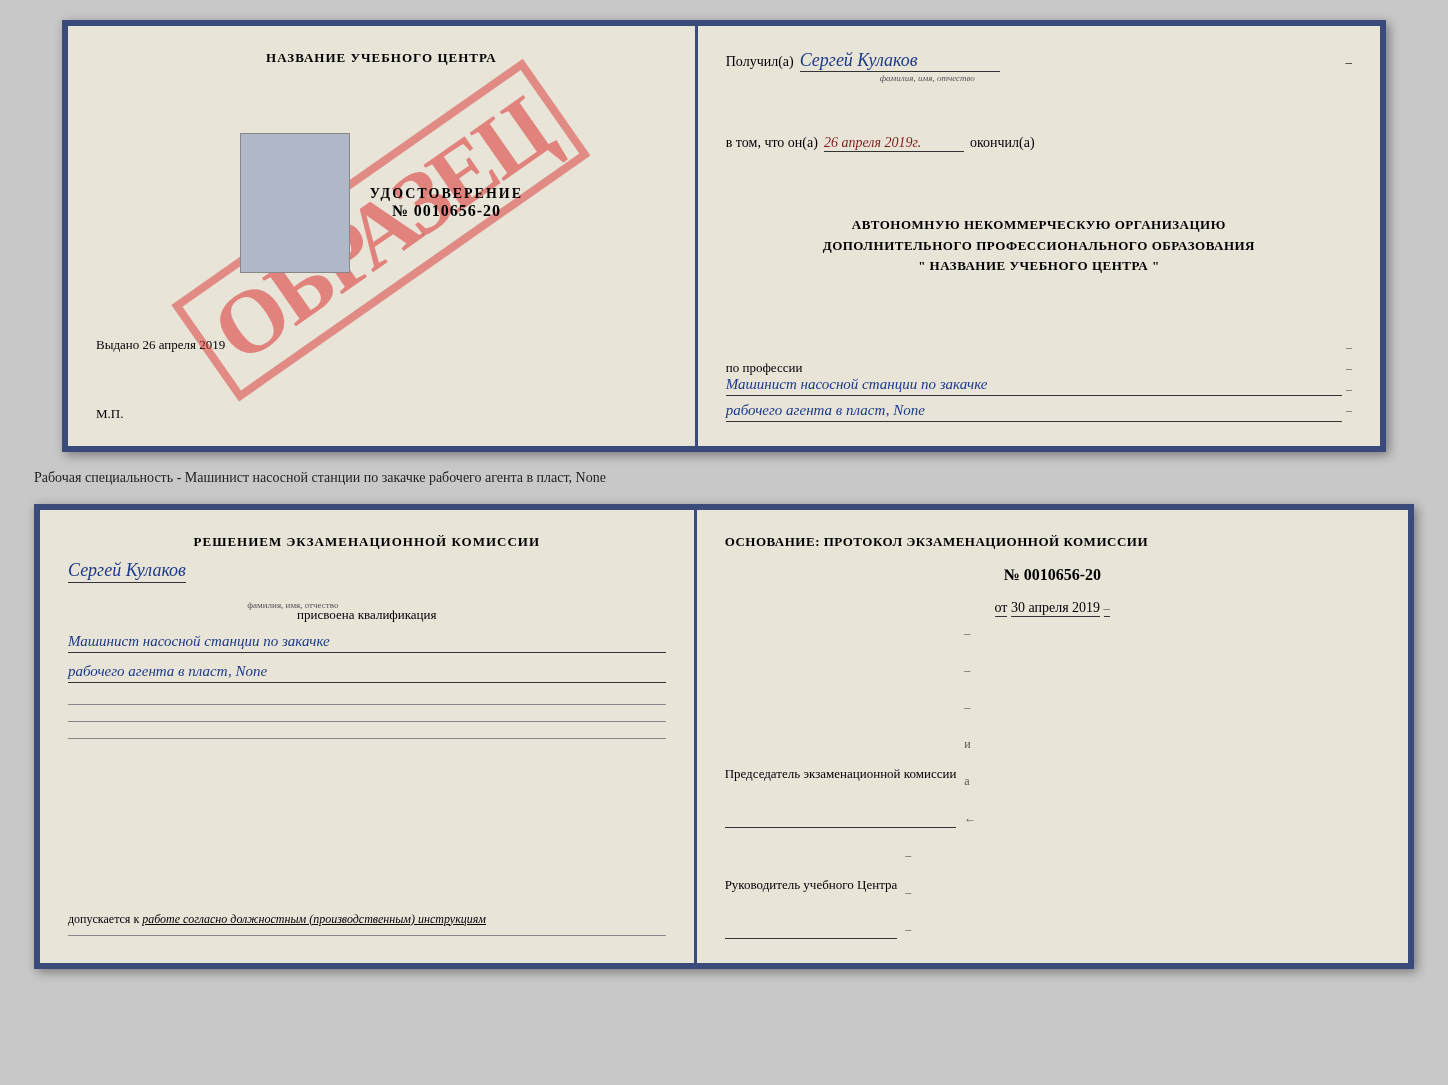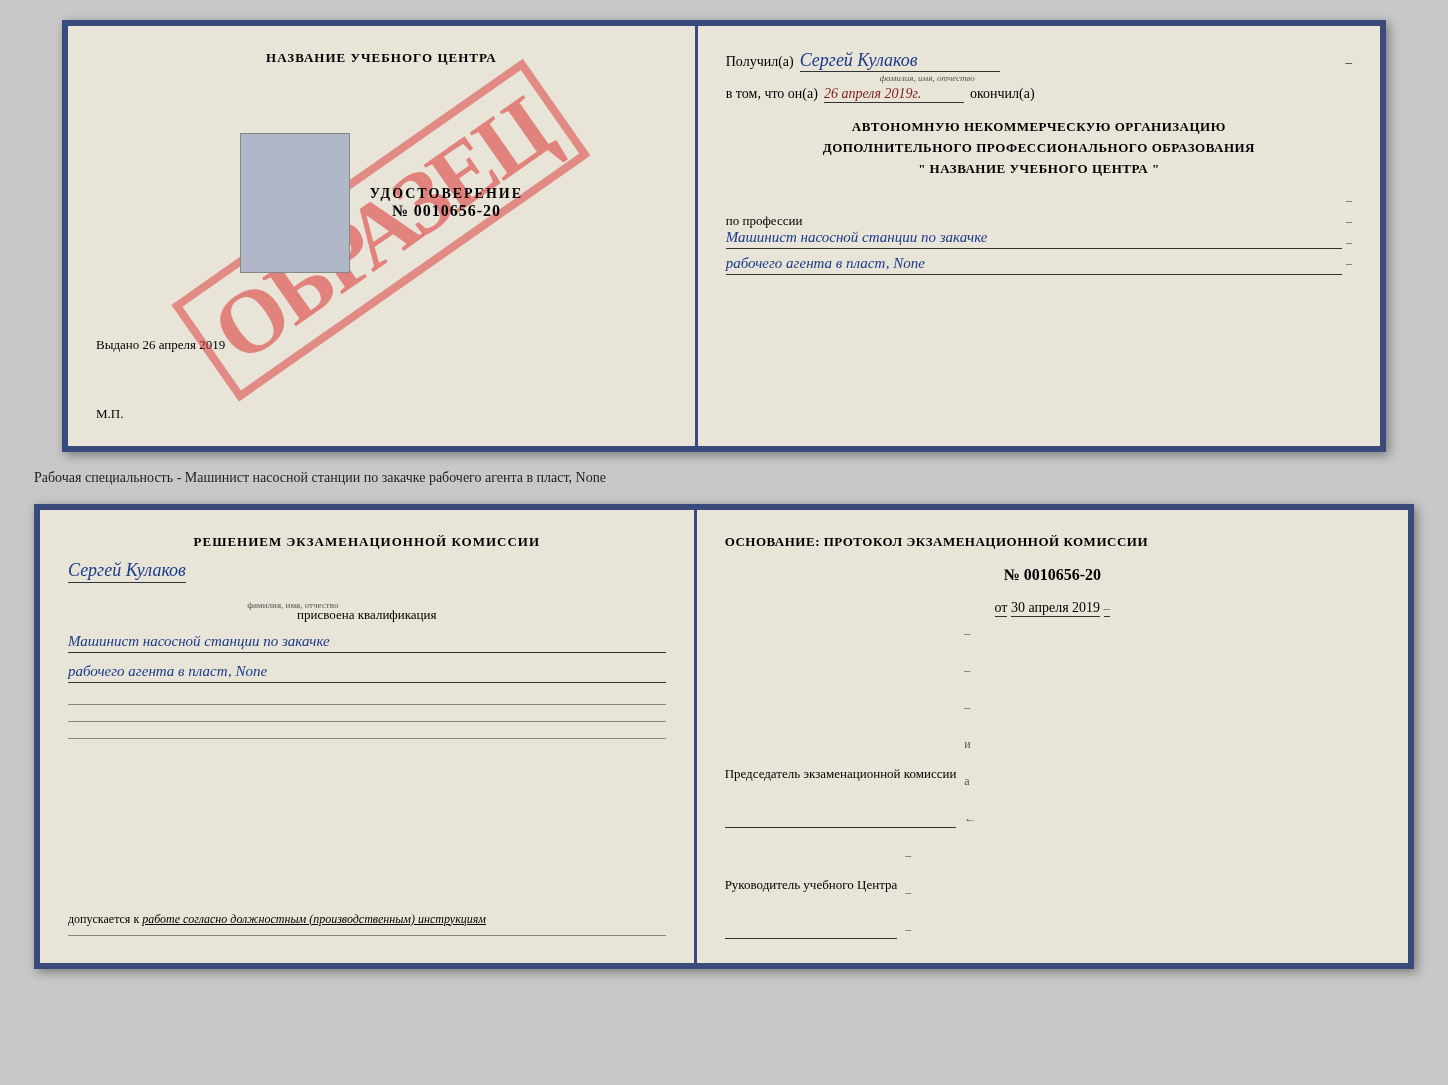--- a/index.html
+++ b/index.html
@@ -19,20 +19,21 @@
     .cert-top {
       display: flex;
       width: 1324px;
       background: #e8e4d8;
       border: 6px solid #3a4a7a;
       box-shadow: 3px 3px 10px rgba(0,0,0,0.4);
     }
 
     .cert-left, .cert-right {
       padding: 24px 28px;
+      justify-content: space-between;
     }
 
     .cert-left {
       width: 48%;
       border-right: 3px solid #3a4a7a;
       position: relative;
       display: flex;
       flex-direction: column;
       align-items: center;
       justify-content: space-between;

